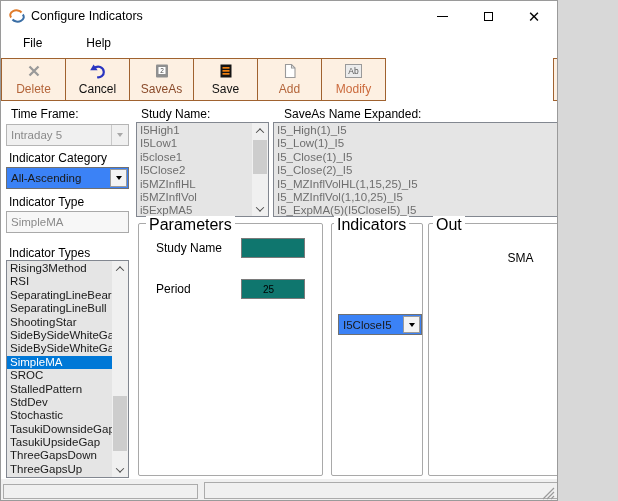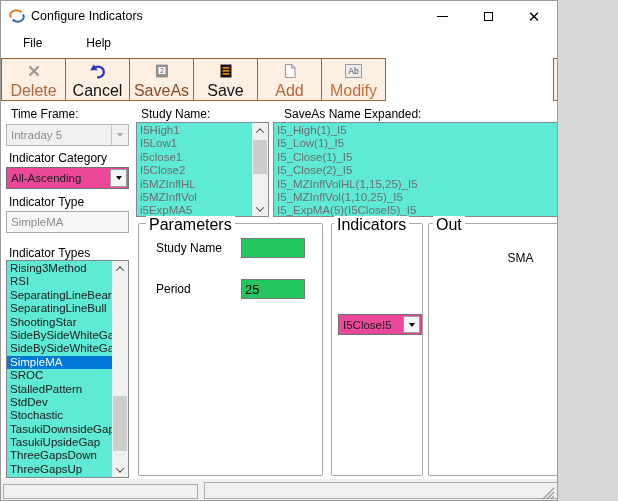--- a/index.html
+++ b/index.html
@@ -26,47 +26,47 @@
   .toolbar-group {
     position:absolute; left:0; top:57px; height:43px; display:flex;
     border:1px solid #a0622f; border-right:none;
   }
   .tb-btn {
     width:64px; height:41px; background:#fdf0e2; border-right:1px solid #a0622f;
     display:flex; flex-direction:column; align-items:center; justify-content:flex-start;
     padding-top:2px; cursor:default;
   }
   .tb-btn .tb-icon { height:20px; display:flex; align-items:center; justify-content:center; }
-  .tb-btn .tb-label { font-size:16px; margin-top:1px; }
+  .tb-btn .tb-label { font-size:12px; margin-top:1px; }
   .tb-close {
     position:absolute; left:552px; top:57px; width:65px; height:43px;
     background:#fdf0e2; border:1px solid #a0622f;
     display:flex; flex-direction:column; align-items:center; padding-top:2px;gap:31px;
   }
   .lbl-delete { color:#b4653a; } .lbl-cancel { color:#111; }
   .lbl-saveas { color:#8a4a2a; } .lbl-save { color:#111; }
   .lbl-add { color:#b4653a; } .lbl-modify { color:#cb6a3c; }
   .lbl-close { color:#111; }
   .ab-box { width:17px; height:14px; background:#ececec; border:1px solid #9a9a9a; font-size:8.5px; color:#555; display:flex; align-items:center; justify-content:center; }
   
   .lbl { position:absolute; font-size:12px; color:#000; white-space:nowrap; }
   
-  .combo { position:absolute; height:22px; background:#ec4899; border:1px solid #707070; display:flex; align-items:center; }
+  .combo { position:absolute; height:22px; background:#3b82f6; border:1px solid #707070; display:flex; align-items:center; }
   .combo .val { flex:1; padding-left:4px; font-size:11.5px; white-space:nowrap; overflow:hidden; }
   .combo .drop { width:17px; height:100%; display:flex; align-items:center; justify-content:center; }
   .combo.classic .drop { border:1px solid #9a9a9a; background:#f4f4f4; width:17px; height:18px; margin-right:1px; }
   .tri-down { width:0; height:0; border-left:3.5px solid transparent; border-right:3.5px solid transparent; border-top:4.5px solid #000; }
   .combo.disabled { background:#f0f0f0; border-color:#b5b5b5; }
   .combo.disabled .val { color:#8a8a8a; }
   .combo.disabled .drop { border-left:1px solid #c9c9c9; background:#f0f0f0; }
   .combo.disabled .tri-down { border-top-color:#a8a8a8; }
   .textbox { position:absolute; height:22px; background:#f7f7f7; border:1px solid #a9a9a9; font-size:11.5px; color:#8a8a8a; padding-left:4px; display:flex; align-items:center; }
-  .inputbox { position:absolute; height:20px; background:#22c55e; border:1px solid #7a7a7a; font-size:13px; color:#000; padding:0 3px; font-family:"Liberation Sans",sans-serif; }
-  
-  .listbox { position:absolute; background:#5eead4; border:1px solid #828790; overflow:hidden; }
+  .inputbox { position:absolute; height:20px; background:#0f766e; border:1px solid #7a7a7a; font-size:10px; color:#000; padding:0 21px; font-family:"Liberation Sans",sans-serif; }
+  
+  .listbox { position:absolute; background:#e5e5e5; border:1px solid #828790; overflow:hidden; }
   .list-inner { position:absolute; left:0; top:0; right:16px; bottom:0; overflow:hidden; padding-top:1px; }
   .list-item { height:13.4px; line-height:13.4px; font-size:11.5px; padding-left:3px; white-space:nowrap; color:#1a1a1a; }
   .listbox.grayed .list-item { color:#6e6e6e; }
   .list-item.selected { background:#0078d7; color:#fff; }
   
   .vscroll { position:absolute; right:0; top:0; bottom:0; width:16px; background:#f0f0f0; }
   .sb-arrow { position:absolute; left:0; width:16px; height:15px; display:flex; align-items:center; justify-content:center; }
   .sb-arrow.up { top:0; } .sb-arrow.down { bottom:0; }
   .chev { width:6px; height:6px; border-right:1.5px solid #4a4a4a; border-bottom:1.5px solid #4a4a4a; }
   .chev.up { transform:rotate(-135deg) translate(-1px,-1px); }

